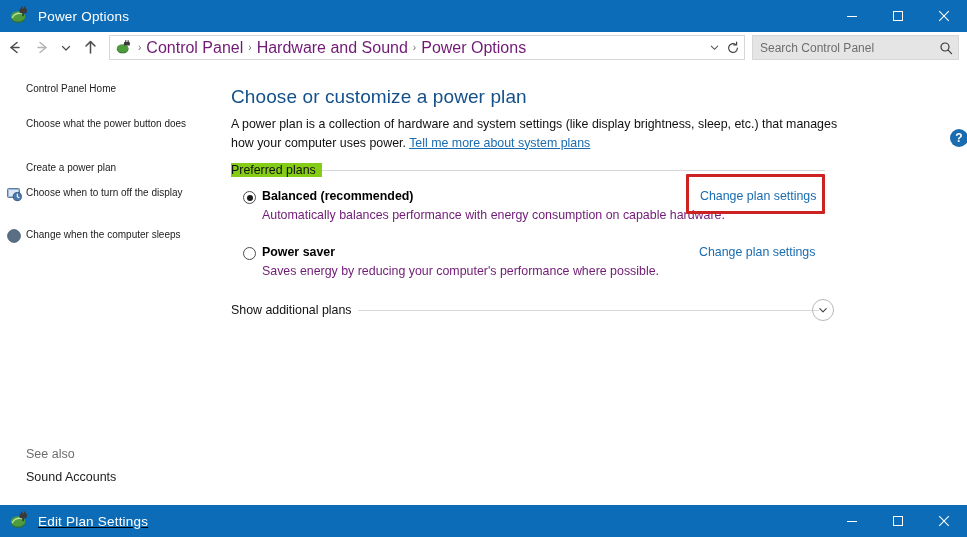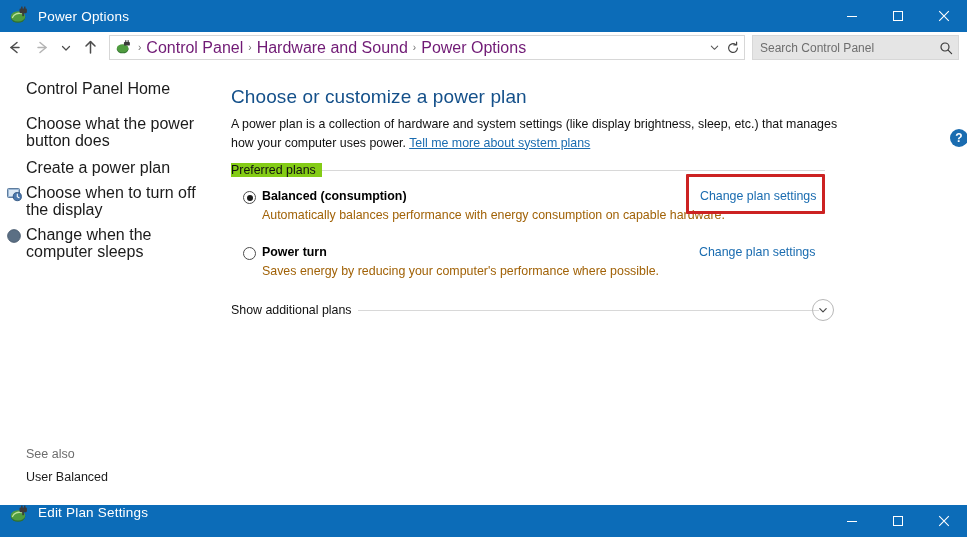--- a/index.html
+++ b/index.html
@@ -51,21 +51,21 @@
     padding-left:7px;background:transparent;min-width:0;
   }
   .searchbox input::placeholder{color:#6e6e6e;}
   .srch-ico{width:24px;display:flex;align-items:center;justify-content:center;color:#3a3a3a;}
 
   
   .content{position:absolute;left:0;top:63px;width:967px;height:437px;background:#fff;}
 
   .sidebar{position:absolute;left:0;top:0;width:225px;height:437px;background:#ffffff;}
   .side-link{
-    position:absolute;font-size:16px;color:#1b1b1b;line-height:17px;
+    position:absolute;font-size:10px;color:#1b1b1b;line-height:17px;
     cursor:default;
   }
   .side-ico{position:absolute;width:16px;height:16px;}
   .seealso-h{position:absolute;left:26px;top:384px;font-size:12.5px;color:#6d6d6d;}
   .seealso-i{position:absolute;left:26px;top:407px;font-size:12.5px;color:#1b1b1b;}
 
   .main{position:absolute;left:225px;top:0;width:742px;height:437px;}
   .h1{
     position:absolute;left:6px;top:23px;font-size:19px;color:#14508a;
     font-weight:400;letter-spacing:.1px;white-space:nowrap;
@@ -82,21 +82,21 @@
   .plan{position:absolute;left:18px;}
   .radio{
     position:absolute;left:0;top:2px;width:13px;height:13px;border-radius:50%;
     border:1px solid #4c4c4c;background:#fff;box-sizing:border-box;
   }
   .radio.on::after{
     content:"";position:absolute;left:2.5px;top:2.5px;width:6px;height:6px;
     border-radius:50%;background:#1b1b1b;
   }
   .plan-name{position:absolute;left:19px;top:0;font-size:12.4px;color:#000;font-weight:bold;white-space:nowrap;}
-  .plan-desc{position:absolute;left:19px;top:19px;font-size:12.4px;color:#a16207;white-space:nowrap;text-align:center;}
+  .plan-desc{position:absolute;left:19px;top:19px;font-size:12.4px;color:#701a75;white-space:nowrap;text-align:center;}
   .chg{
     position:absolute;font-size:12.4px;color:#1a6cb0;text-decoration:none;cursor:pointer;white-space:nowrap;
   }
 
   .hl-box{
     position:absolute;border:3px solid #cc2222;border-radius:1px;
     box-sizing:border-box;pointer-events:none;z-index:5;
   }
 
   .show-more{position:absolute;left:6px;top:240px;font-size:12.4px;color:#111;background:#fff;padding-right:6px;}
@@ -107,21 +107,21 @@
   }
 
   .helpbtn{
     position:absolute;left:950px;top:66px;width:18px;height:18px;border-radius:50%;
     background:#1a6cb0;color:#fff;font-size:12px;font-weight:bold;
     display:flex;align-items:center;justify-content:center;line-height:1;
   }
 
   
   .botwin{position:absolute;left:0;top:500px;width:967px;height:37px;background:#ffffff;}
-  .bot-strip{position:absolute;left:0;top:5px;width:967px;height:32px;background:#0c6cb8;display:flex;align-items:flex-start;}
+  .bot-strip{position:absolute;left:0;top:5px;width:967px;height:32px;background:#0c6cb8;display:flex;align-items:center;text-decoration:underline;}
 </style>
 </head>
 <body>
 
 <div class="app">
 
   <div class="titlebar">
     <span class="tb-icon">
       <svg width="20" height="20" viewBox="0 0 20 20">
         <ellipse cx="9" cy="11.5" rx="7.2" ry="5.2" fill="#2f6f2f"></ellipse>
@@ -241,44 +241,44 @@
       <span class="side-ico" style="left:6px;top:165px;">
         <svg width="16" height="16" viewBox="0 0 16 16">
           <circle cx="8" cy="8" r="6.4" fill="#5b6f84"></circle>
           <path d="M8 1.6 A6.4 6.4 0 0 0 8 14.4 A6.4 6.4 0 0 1 8 1.6 Z" fill="#b9cada"></path>
           <circle cx="8" cy="8" r="6.4" fill="none" stroke="#44566a" stroke-width="0.8"></circle>
         </svg>
       </span>
       <div class="side-link" style="left:26px;top:163px;width:178px;">Change when the computer sleeps</div>
 
       <div class="seealso-h">See also</div>
-      <div class="seealso-i">User Balanced</div>
+      <div class="seealso-i">Sound Accounts</div>
     </div>
 
     <div class="main">
 
       <div class="h1">Choose or customize a power plan</div>
 
       <div class="para">
         <span>A power plan is a collection of hardware and system settings (like display brightness, sleep, etc.) that manages how your computer uses power. </span><span class="lnk">Tell me more about system plans</span>
       </div>
 
       <div class="grp-line"></div>
       <div class="grp-label">Preferred plans</div>
 
       <div class="plan" style="top:126px;">
         <span class="radio on"></span>
-        <span class="plan-name">Balanced (consumption)</span>
+        <span class="plan-name">Balanced (recommended)</span>
         <span class="plan-desc">Automatically balances performance with energy consumption on capable hardware.</span>
       </div>
       <a class="chg" style="left:475px;top:126px;">Change plan settings</a>
 
       <div class="plan" style="top:182px;">
         <span class="radio"></span>
-        <span class="plan-name">Power turn</span>
+        <span class="plan-name">Power saver</span>
         <span class="plan-desc">Saves energy by reducing your computer's performance where possible.</span>
       </div>
       <a class="chg" style="left:474px;top:182px;">Change plan settings</a>
 
       <div class="hl-box" style="left:461px;top:111px;width:139px;height:40px;"></div>
 
       <div class="show-line"></div>
       <div class="show-more">Show additional plans</div>
       <div class="expander">
         <svg width="12" height="12" viewBox="0 0 12 12">

